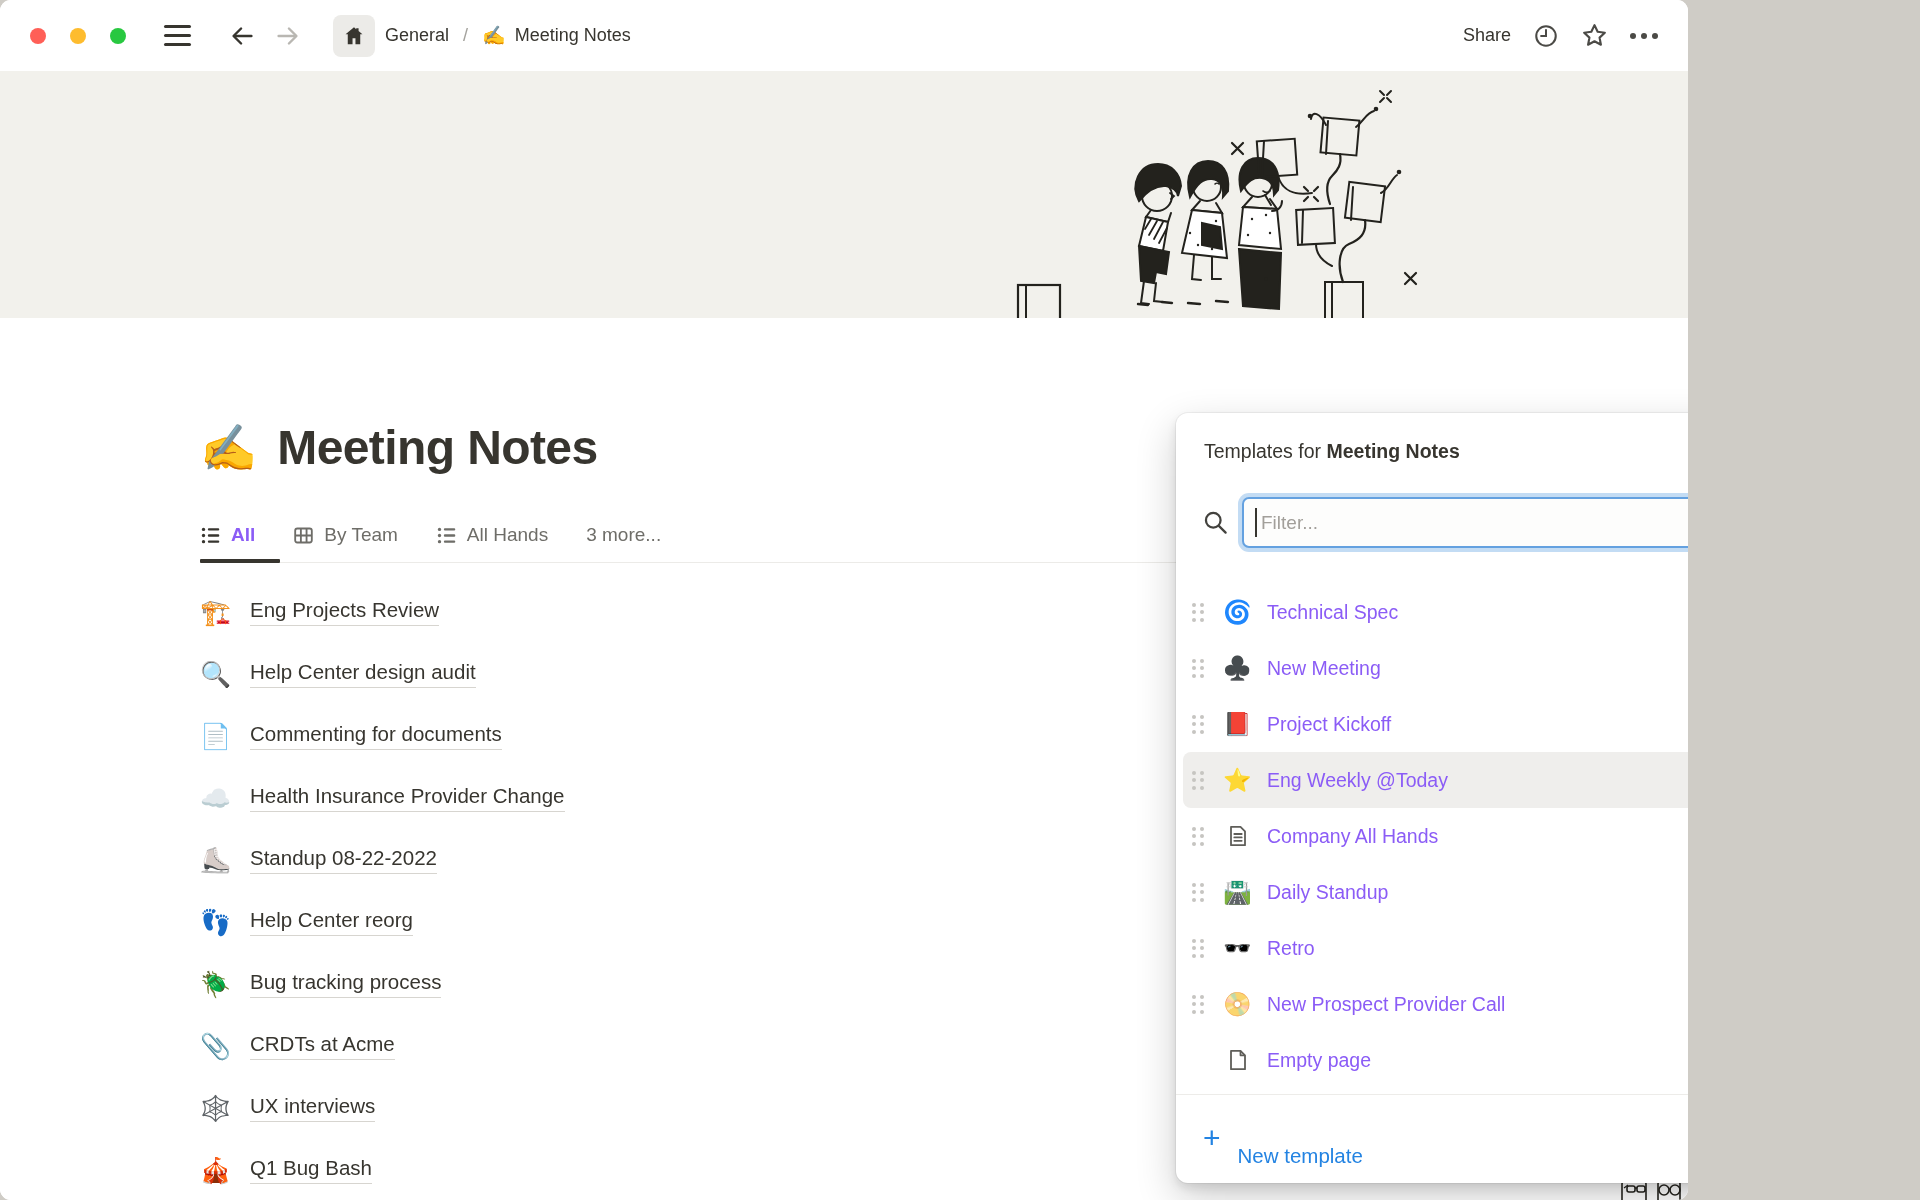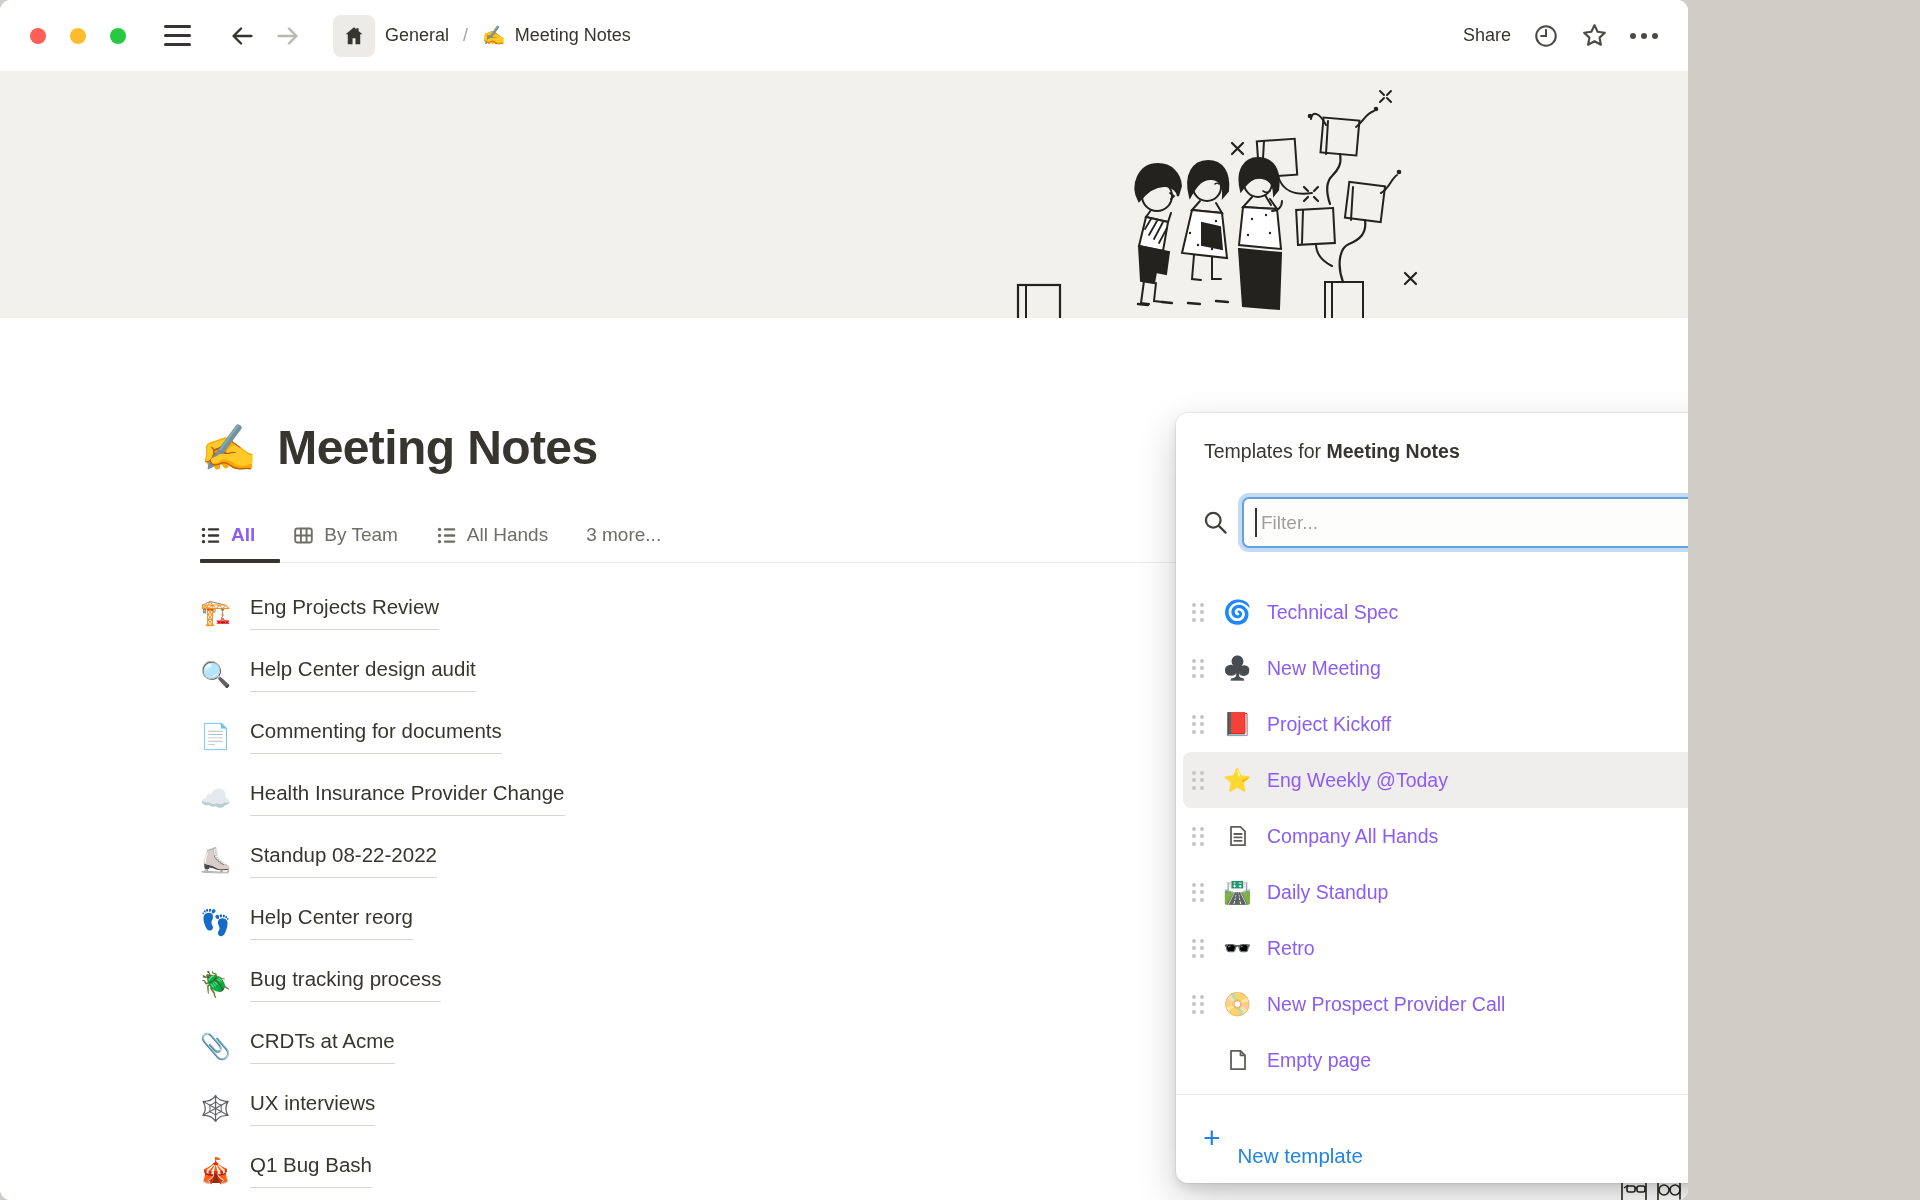--- a/index.html
+++ b/index.html
@@ -35,21 +35,21 @@
   .page-title { font-size:48px; font-weight:700; letter-spacing:-0.6px; color:#37352F; line-height:64px; }
   .tabs { margin-top:30px; display:flex; align-items:center; gap:38px; height:52px; padding-bottom:2px; }
   .tab { display:flex; align-items:center; gap:10px; font-size:19px; color:#6E6D68; cursor:pointer; }
   .tab.active { color:#8b5cf6; font-weight:700;text-align:right; }
   .tab .ticon { display:flex; }
   .tabs-divider { position:relative; height:1px; background:#ECEBE8; width:1520px; }
   .active-bar { position:absolute; left:0; top:-3px; width:80px; height:4px; background:#37352F; border-radius:1px; }
   .page-list { margin-top:18px; }
   .page-item { display:flex; align-items:center; height:62px; cursor:pointer; }
   .pi-emoji { width:38px; font-size:25px; margin-right:12px; text-align:left; line-height:1; }
-  .pi-title { font-size:20.5px; color:#37352F; border-bottom:1.5px solid #D7D5D0; padding-bottom:10px; }
+  .pi-title { font-size:20.5px; color:#37352F; border-bottom:1.5px solid #D7D5D0; padding-bottom:3px; }
 
   
   .popup { position:absolute; left:1176px; top:413px; width:710px; height:770px; background:#fff; border-radius:12px; z-index:10;
            box-shadow:0 0 0 1px rgba(15,15,15,0.05), 0 5px 10px rgba(15,15,15,0.1), 0 15px 40px rgba(15,15,15,0.2); }
   .tpl-header { margin:25px 28px 0 28px; display:flex; align-items:center; font-size:19.5px; color:#37352F;gap:34px; }
   .tpl-header b { font-weight:700; }
   .help-circle { margin-left:auto; width:27px; height:27px; border:2px solid #BBBAB6; border-radius:50%; color:#A3A29E; font-size:15px; display:flex; align-items:center; justify-content:center; font-weight:700; cursor:pointer; }
   .tpl-search { margin:32px 28px 0 26px; display:flex; align-items:center; }
   .search-glyph { margin-right:13px; display:flex; }
   .filter-wrap { position:relative; flex:1; }

